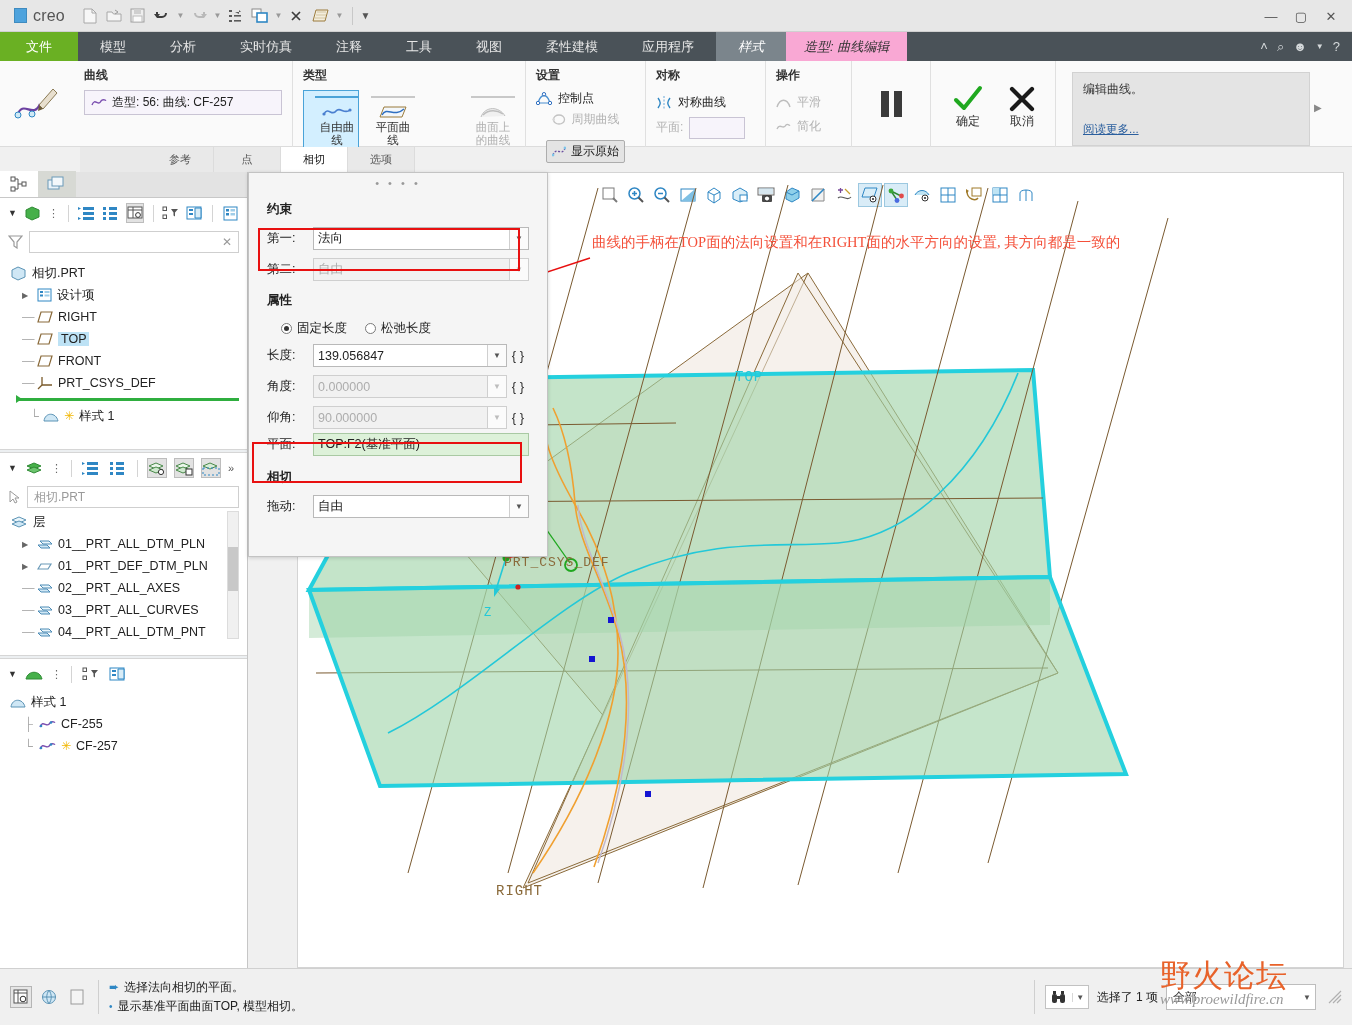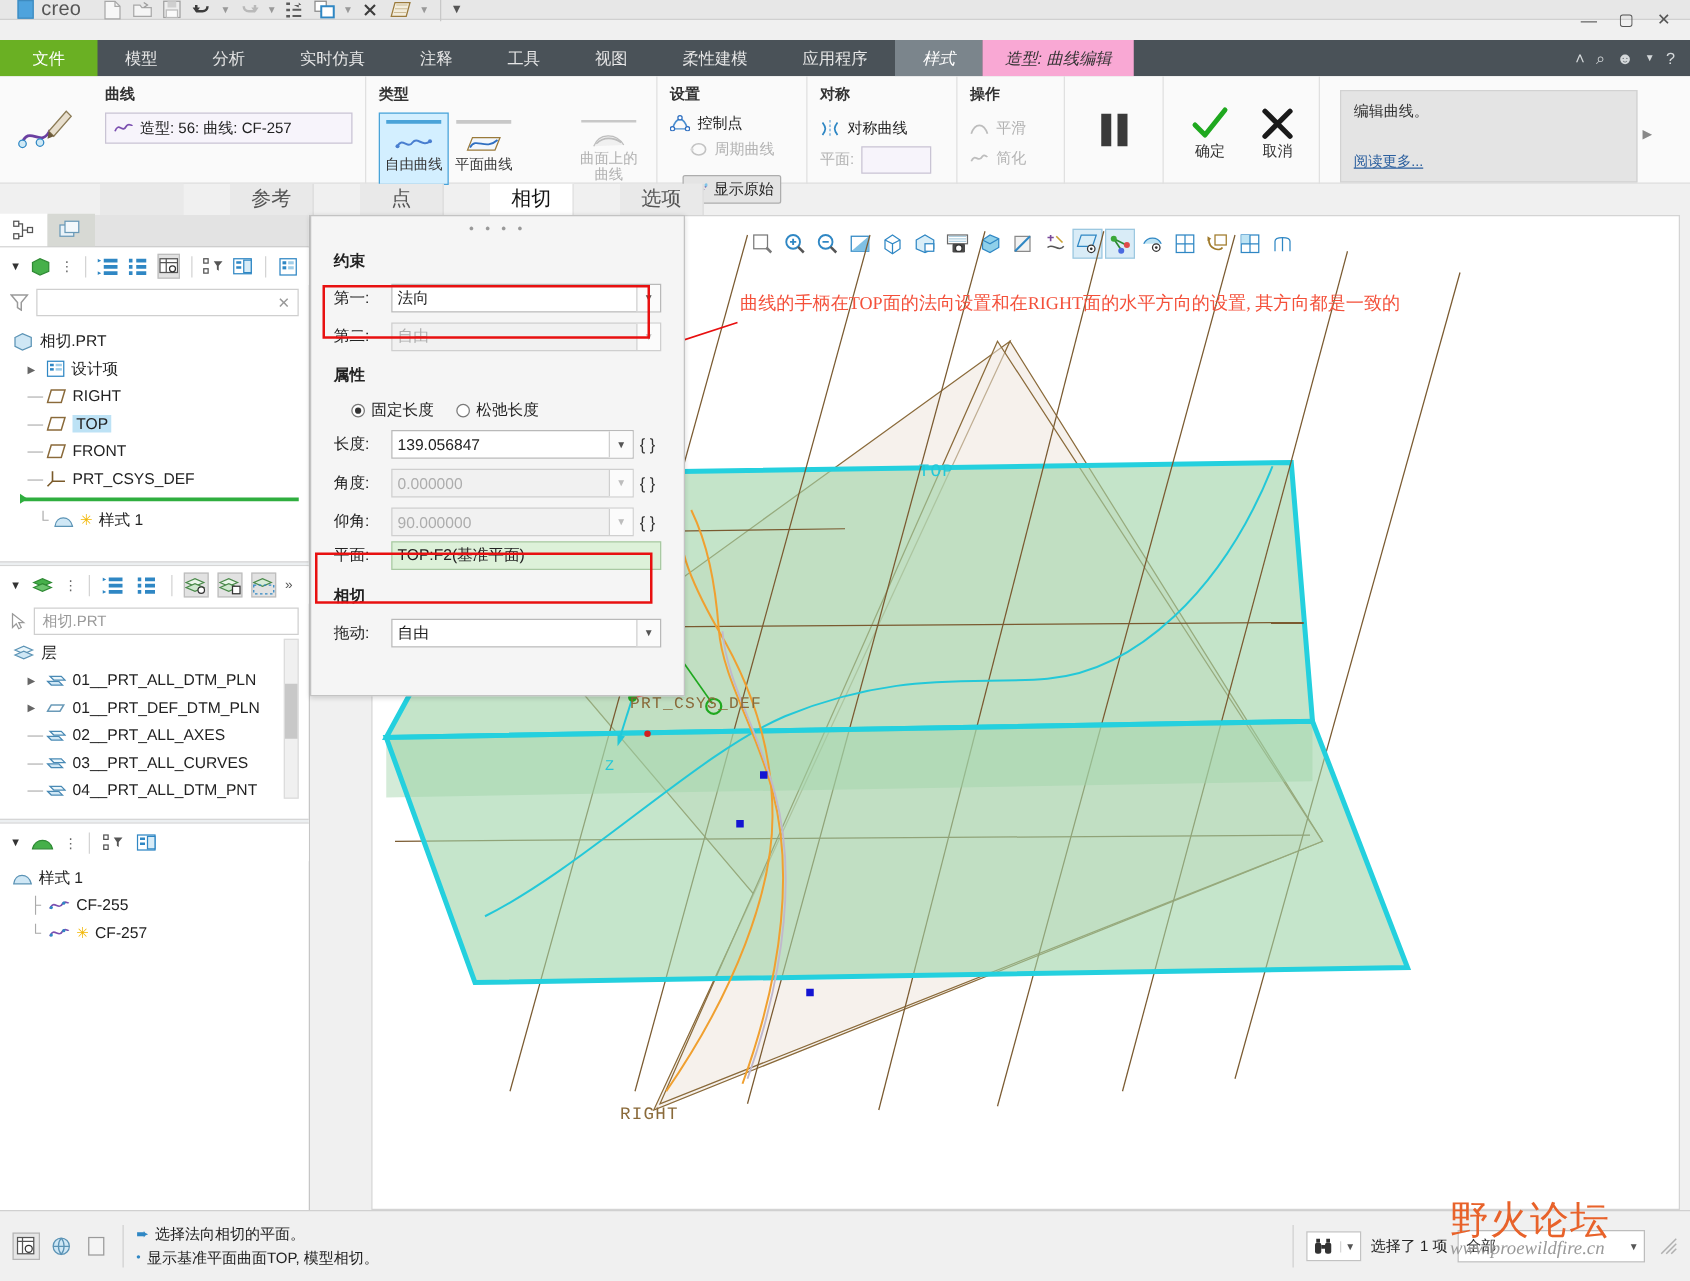--- a/index.html
+++ b/index.html
@@ -8,21 +8,21 @@
     width: 1352px; height: 1025px;
     overflow: hidden;
     font-family: "Liberation Sans", "DejaVu Sans", sans-serif;
     font-size: 12px;
     background: #fff;
   }
   #app { position: relative; width: 1352px; height: 1025px; background: #f0f0f0; }
 
   
   .titlebar {
-    position: absolute; left: 0; top: 0; width: 1352px; height: 16px;
+    position: absolute; left: 0; top: 0; width: 1352px; height: 32px;
     background: #e7e7e7;
     border-bottom: 1px solid #d0d0d0;
     display: flex; align-items: center;
   }
   .creo-logo { display: flex; align-items: center; margin-left: 14px; }
   .creo-logo .sq { width: 13px; height: 15px; background: #4ea3dd; border:1px solid #3f8bbf; margin-right: 6px; }
   .creo-logo .txt { font-size: 16px; color: #555; letter-spacing: .2px; }
   .qat { display: flex; align-items: center; margin-left: 14px; gap: 2px; }
   .qbtn { width: 22px; height: 22px; display: flex; align-items: center; justify-content: center; border-radius: 2px; }
   .qcaret { width: 11px; height: 22px; display:flex;align-items:center;justify-content:center;color:#999;font-size:8px; }
@@ -60,21 +60,21 @@
   .bigicon { width: 74px; display: flex; align-items: center; justify-content: center; height: 86px; }
 
   .curve-field {
     width: 198px; height: 25px; background: #f7f4fb; border: 1px solid #c9c4d4;
     display: flex; align-items: center; padding: 0 6px; font-size: 12px; color: #222;
   }
   .type-row { display: flex; gap: 0; }
   .typebtn {
     width: 56px; height: 58px; display: flex; flex-direction: column; align-items: center;
     justify-content: flex-start; padding-top: 5px; font-size: 11.5px; color: #333;
-    border: 1px solid transparent; text-align: center; line-height: 1.15;
+    border: 1px solid transparent; text-align: center; line-height: 1.15; padding-left: 12px;
   }
   .typebtn.sel { background: #d3efff; border: 1px solid #4aa3d8; }
   .typebtn.disabled { color: #b0b0b0; margin-left: 44px; }
   .typebtn .tbar { width: 44px; height: 3px; background: #c8c8c8; margin-bottom: 5px; }
   .typebtn.sel .tbar { background: #4aa3d8; }
   .typebtn .ic { height: 22px; display: flex; align-items: center; }
 
   .chk-row { display: flex; align-items: center; gap: 6px; font-size: 12px; color: #222; height: 25px; }
   .chk-row.disabled { color: #b2b2b2; }
   .toggle-on { border: 1px solid #adadad; background: #e4e4e4; padding: 2px 5px; display:flex;align-items:center;gap:5px; border-radius:2px; }
@@ -88,21 +88,21 @@
   .okbtn, .cancelbtn { display: flex; flex-direction: column; align-items: center; width: 46px; font-size: 12px; color: #333; }
 
   .helpbox {
     width: 238px; height: 74px; background: #e4e4e4; border: 1px solid #d2d2d2;
     margin: 5px 0 0 8px; padding: 8px 10px; font-size: 12px; color: #333; position: relative;
   }
   .helpbox .more { position: absolute; left: 10px; bottom: 8px; color: #2b5f9e; text-decoration: underline; font-size: 11.5px; }
   .help-arrow { align-self: center; color:#888; font-size:10px; padding-left:4px; }
 
   
-  .dashtabs { position: absolute; left: 80px; top: 147px; height: 25px; display: flex; font-size: 16px; gap: 37px; }
+  .dashtabs { position: absolute; left: 80px; top: 147px; height: 25px; display: flex; font-size: 11px; }
   .dtab { width: 67px; height: 25px; display:flex;align-items:center;justify-content:center; background: #e9e9e9; color: #555; border-right:1px solid #dcdcdc;}
   .dtab.sel { background: #ffffff; color: #111; }
   .dashtabs .spacer { width: 67px; background:#e9e9e9; }
 
   
   .nav { position: absolute; left: 0; top: 172px; width: 248px; bottom: 57px; background: #fff; border-right: 1px solid #c6c6c6; }
   .nav-tabstrip { height: 26px; background: #e3e3e3; border-bottom: 1px solid #c8c8c8; display: flex; align-items: flex-end; }
   .nt { width: 38px; height: 26px; display:flex;align-items:center;justify-content:center; }
   .nt.sel { background: #fff; }
   .nt2 { width: 38px; height: 26px; display:flex;align-items:center;justify-content:center; background:#d7d9d4; }

